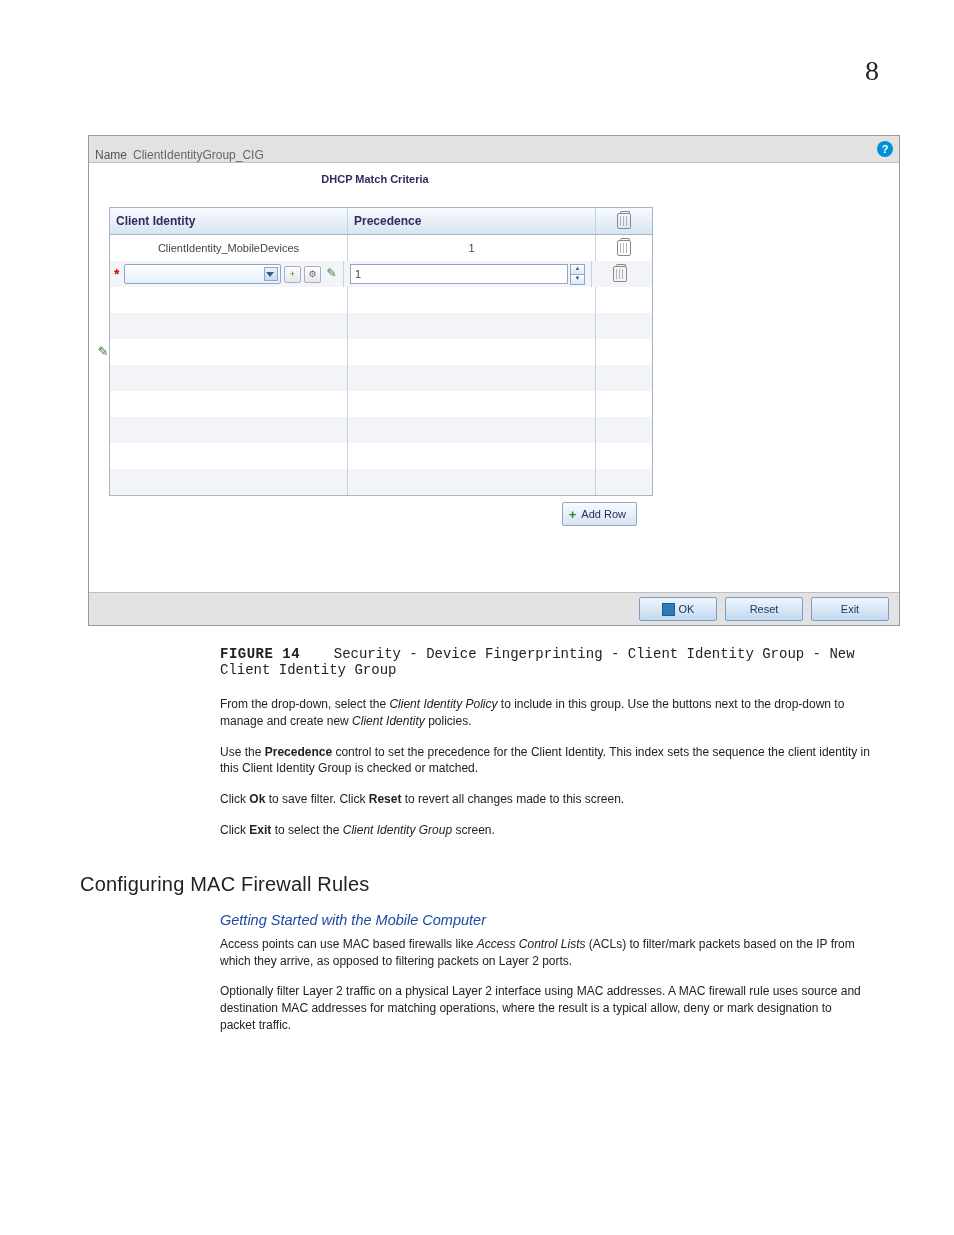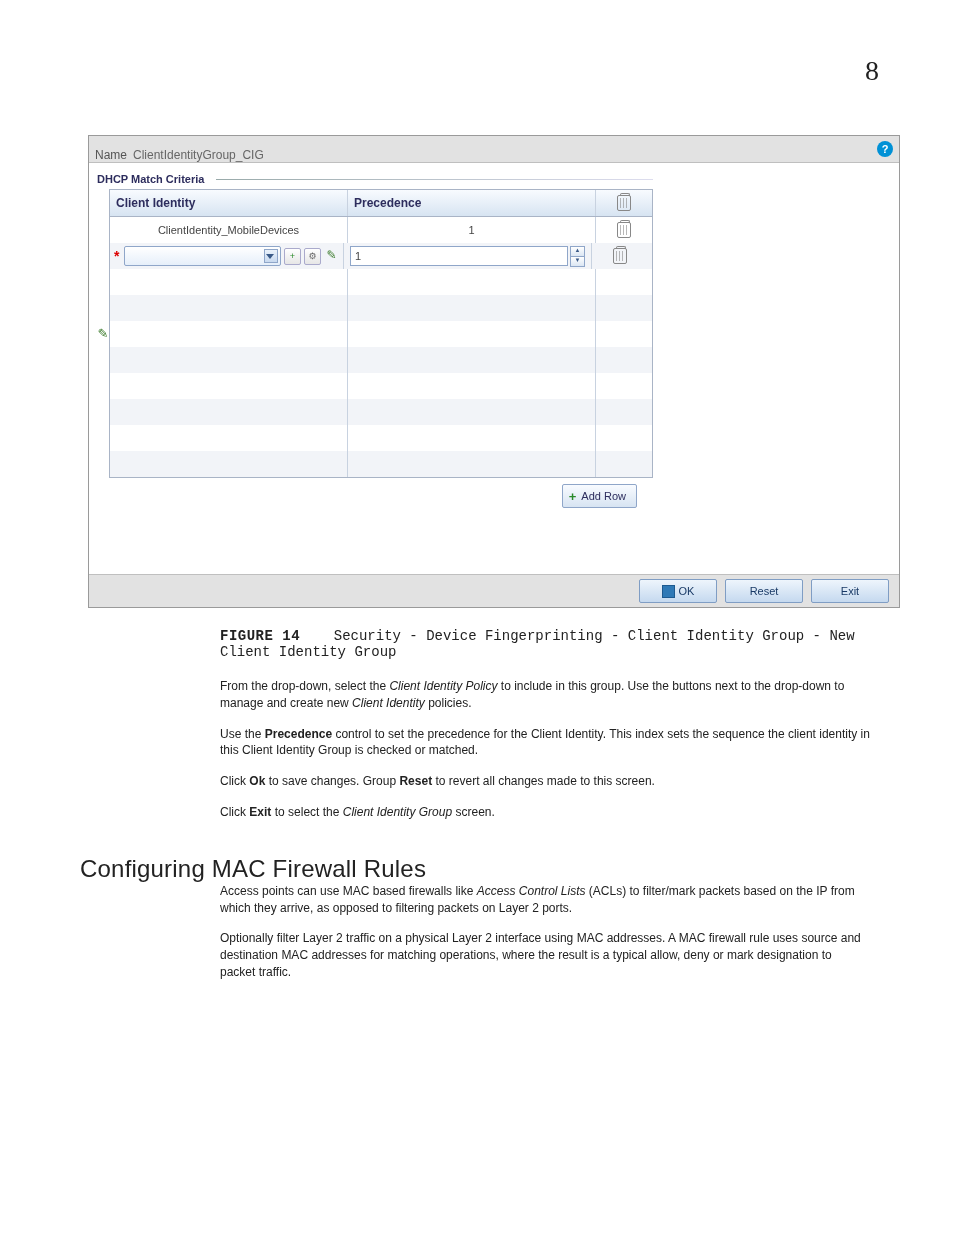--- a/index.html
+++ b/index.html
@@ -65,21 +65,22 @@
   .fieldset-wrap {
     margin: 0 0 0 8px;
     width: 556px;
   }
   .fieldset-title {
     font-size: 11px;
     font-weight: bold;
     color: #2d2d5d;
     display: flex;
     align-items: center;
-    gap: 12px;
+    gap: 18px;
+    flex-direction: column;
   }
   .fieldset-title .hr {
     flex: 1;
     height: 1px;
     background: linear-gradient(to right, #9aa 0%, #dde 100%);
   }
   .grid-area {
     display: flex;
     margin-top: 4px;
   }
@@ -187,21 +188,21 @@
   .figcap .lead { font-weight: bold; letter-spacing:.5px; }
   .para-block { margin:18px 0 0 140px; width: 650px; font-size:12px; line-height:1.4; }
   .para-block p { margin:0 0 14px 0; }
   .para-block .bold { font-weight:bold; }
   .para-block .ital { font-style:italic; }
   .h2 {
     margin:34px 0 0 0;
     font-family: 'Arial Narrow', Arial, sans-serif;
     font-weight:500;
     font-stretch: condensed;
-    font-size:24px;
+    font-size:20px;
     letter-spacing:0.2px;
   }
   .link-ital { color:#1a4aa8; font-style:italic; font-size:14.5px; display:block; margin:16px 0 8px 140px;}
 </style>
 </head>
 <body>
 <div class="page">
 
   <div class="page-num">8</div>
 
@@ -332,28 +333,29 @@
   </div>
 
   <div class="para-block">
     <p>
       <span>From the drop-down, select the </span><span class="ital">Client Identity Policy</span><span> to include in this group. Use the buttons next to the drop-down to manage and create new </span><span class="ital">Client Identity</span><span> policies.</span>
     </p>
     <p>
       <span>Use the </span><span class="bold">Precedence</span><span> control to set the precedence for the Client Identity. This index sets the sequence the client identity in this Client Identity Group is checked or matched.</span>
     </p>
     <p>
-      <span>Click </span><span class="bold">Ok</span><span> to save changes. Group </span><span class="bold">Reset</span><span> to revert all changes made to this screen.</span>
+      <span>Click </span><span class="bold">Ok</span><span> to save filter. Click </span><span class="bold">Reset</span><span> to revert all changes made to this screen.</span>
     </p>
     <p>
       <span>Click </span><span class="bold">Exit</span><span> to select the </span><span class="ital">Client Identity Group</span><span> screen.</span>
     </p>
   </div>
 
   <h2 class="h2">Configuring MAC Firewall Rules</h2>
+  <a class="link-ital">Getting Started with the Mobile Computer</a>
 
   <div class="para-block" style="margin-top:0">
     <p>
       <span>Access points can use MAC based firewalls like </span><span class="ital">Access Control Lists</span><span> (ACLs) to filter/mark packets based on the IP from which they arrive, as opposed to filtering packets on Layer 2 ports.</span>
     </p>
     <p>Optionally filter Layer 2 traffic on a physical Layer 2 interface using MAC addresses. A MAC firewall rule uses source and destination MAC addresses for matching operations, where the result is a typical allow, deny or mark designation to packet traffic.</p>
   </div>
 
 </div>
 

